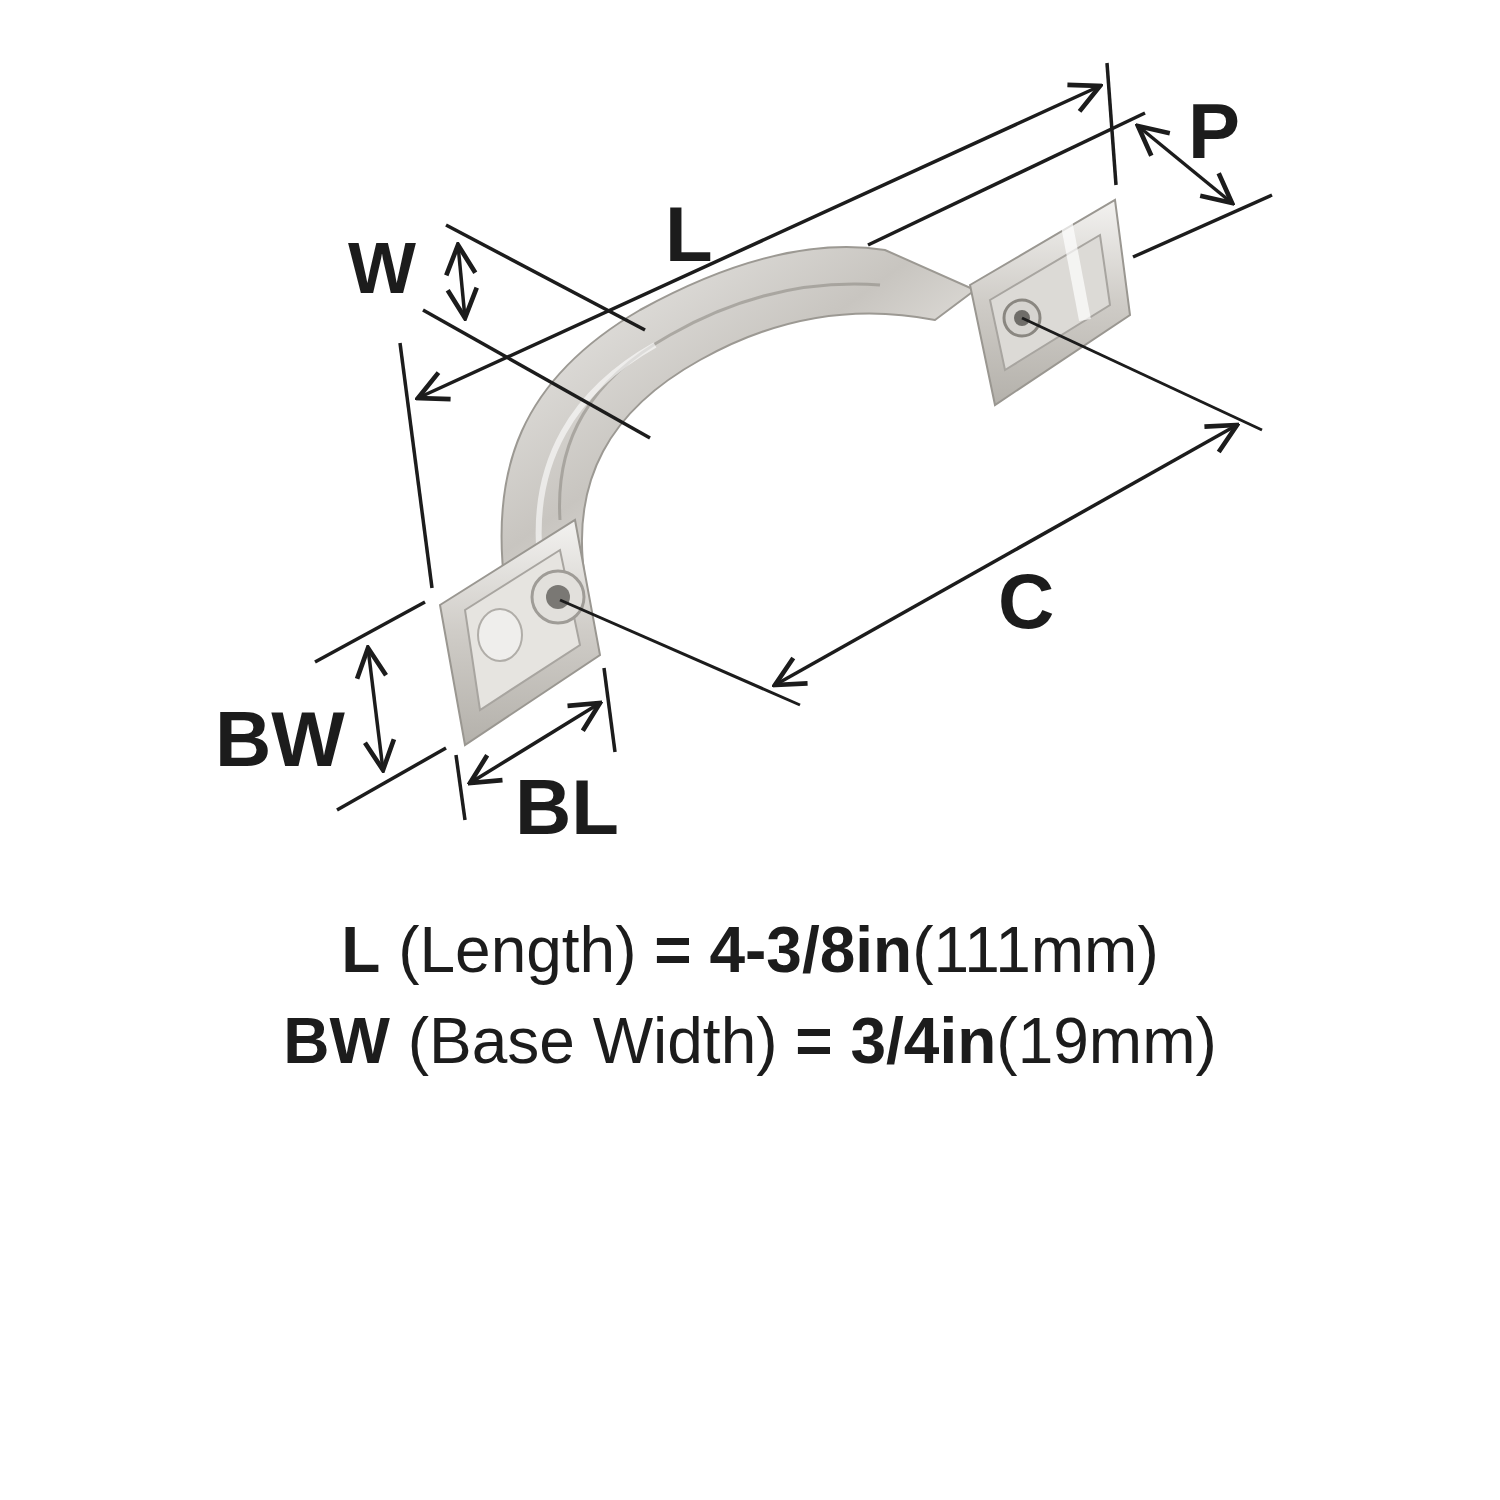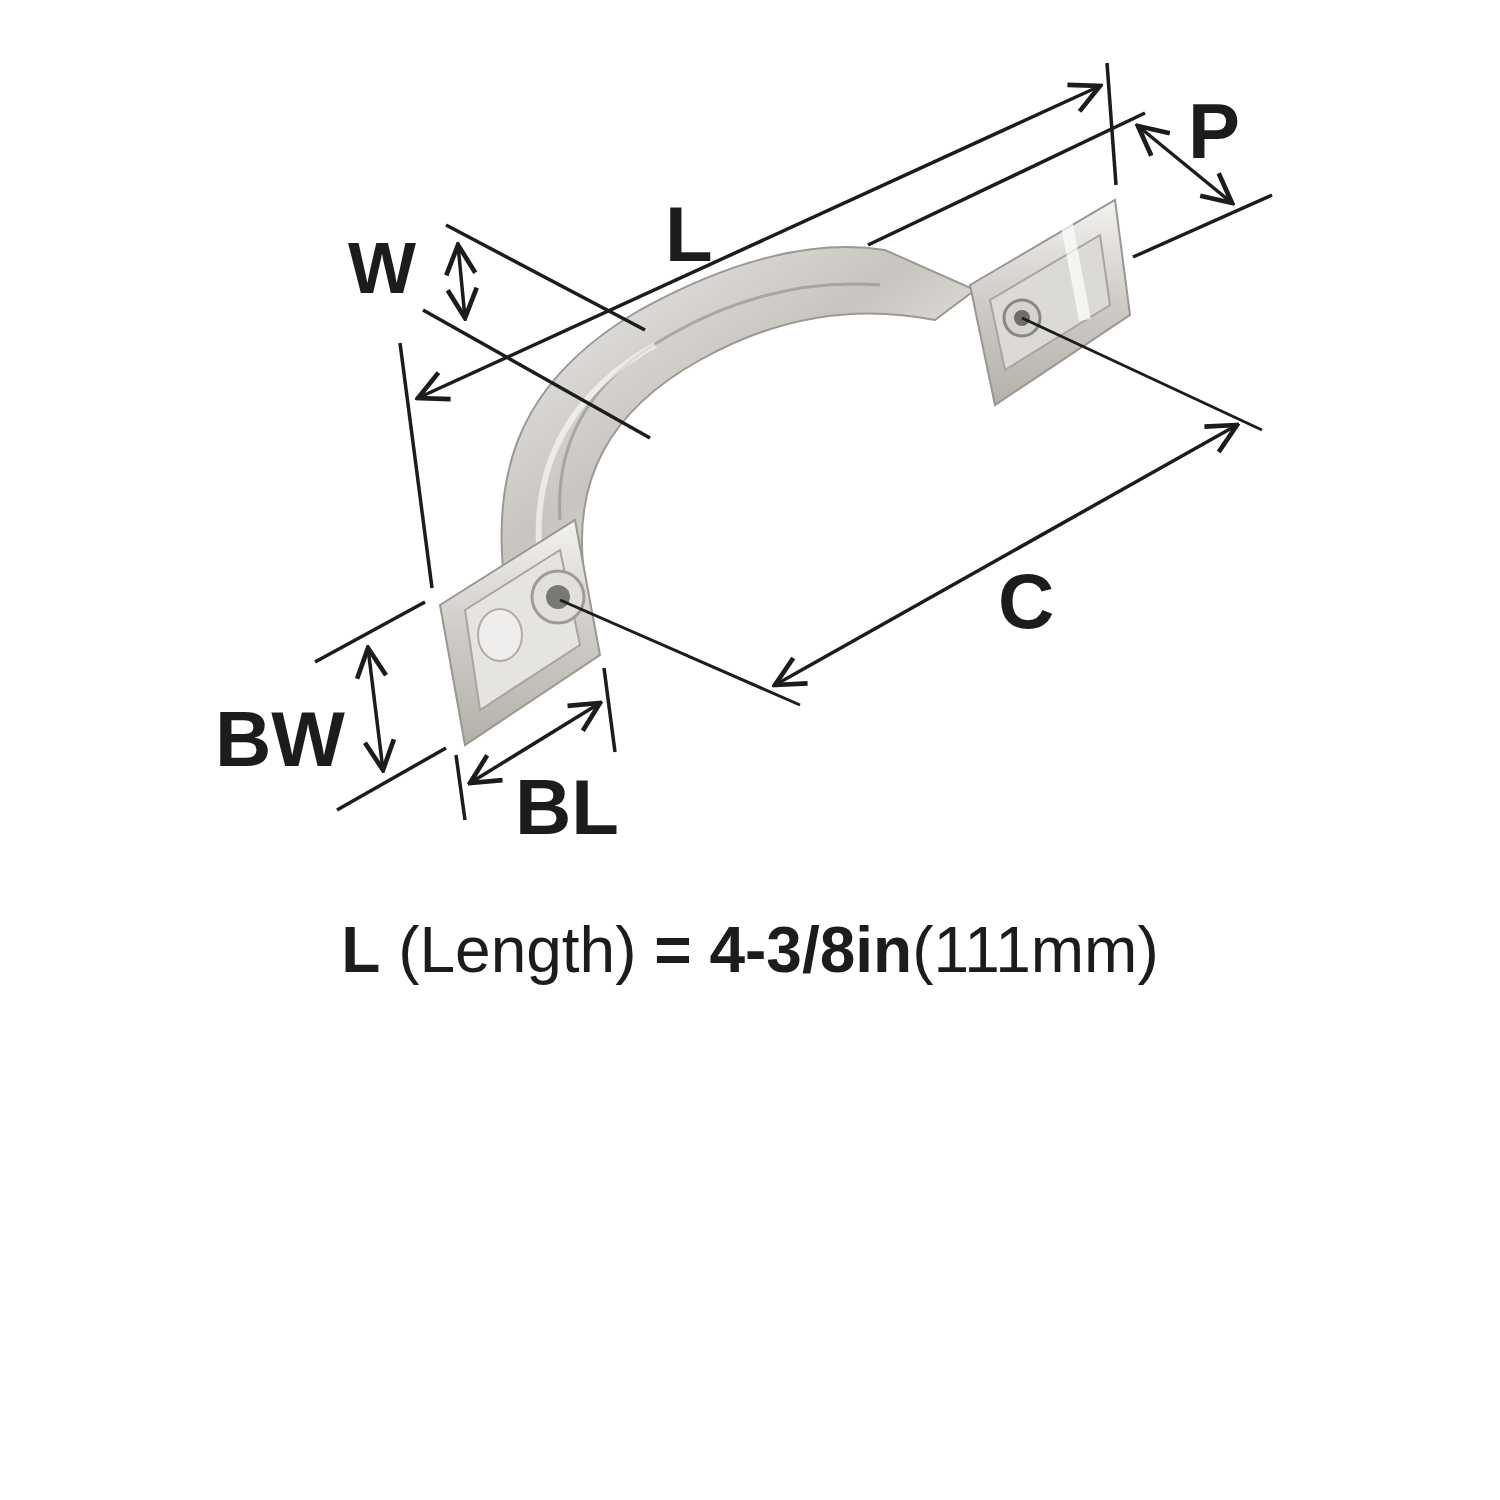--- a/index.html
+++ b/index.html
@@ -99,13 +99,19 @@
   <div class="dim-label" style="left:515px; top:768px;">BL</div>
 </div>
 
 <div id="specs">
   <div class="spec-row">
     <span class="code">L</span>
     <span class="name">(Length)</span>
     <span class="eq">=</span>
     <span class="imp">4-3/8in</span><span class="met">(111mm)</span>
   </div>
+  <div class="spec-row">
+    <span class="code">BW</span>
+    <span class="name">(Base Width)</span>
+    <span class="eq">=</span>
+    <span class="imp">3/4in</span><span class="met">(19mm)</span>
+  </div>
 </div>
 
 </body></html>

